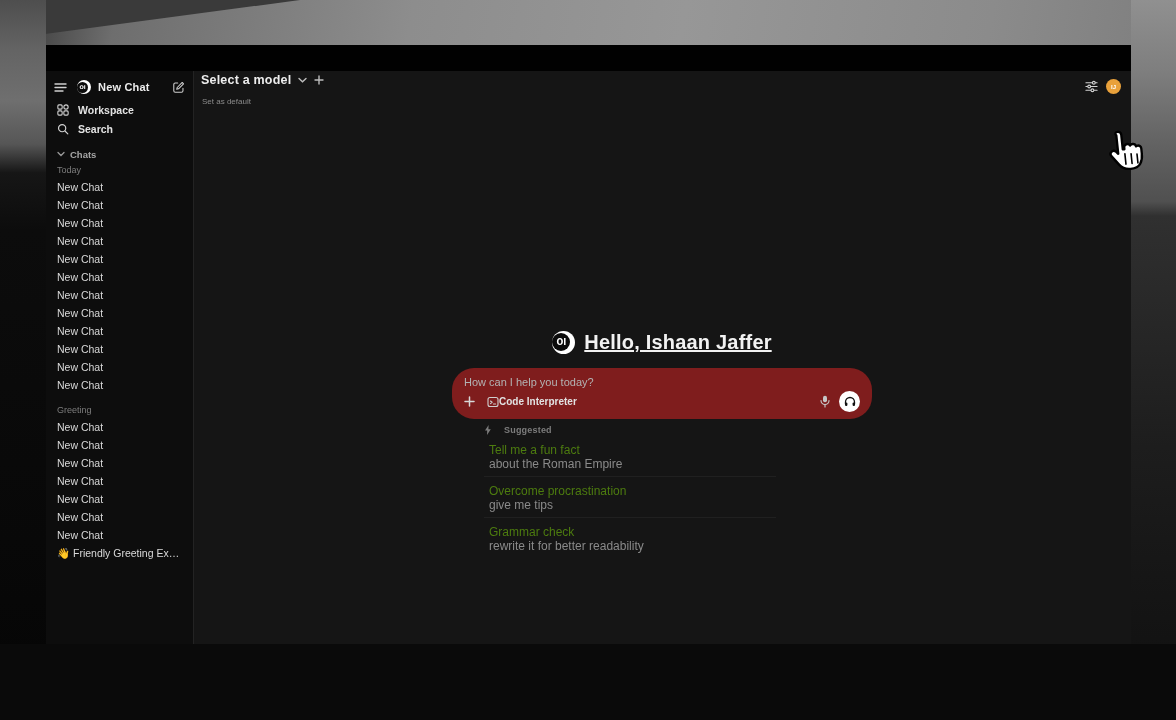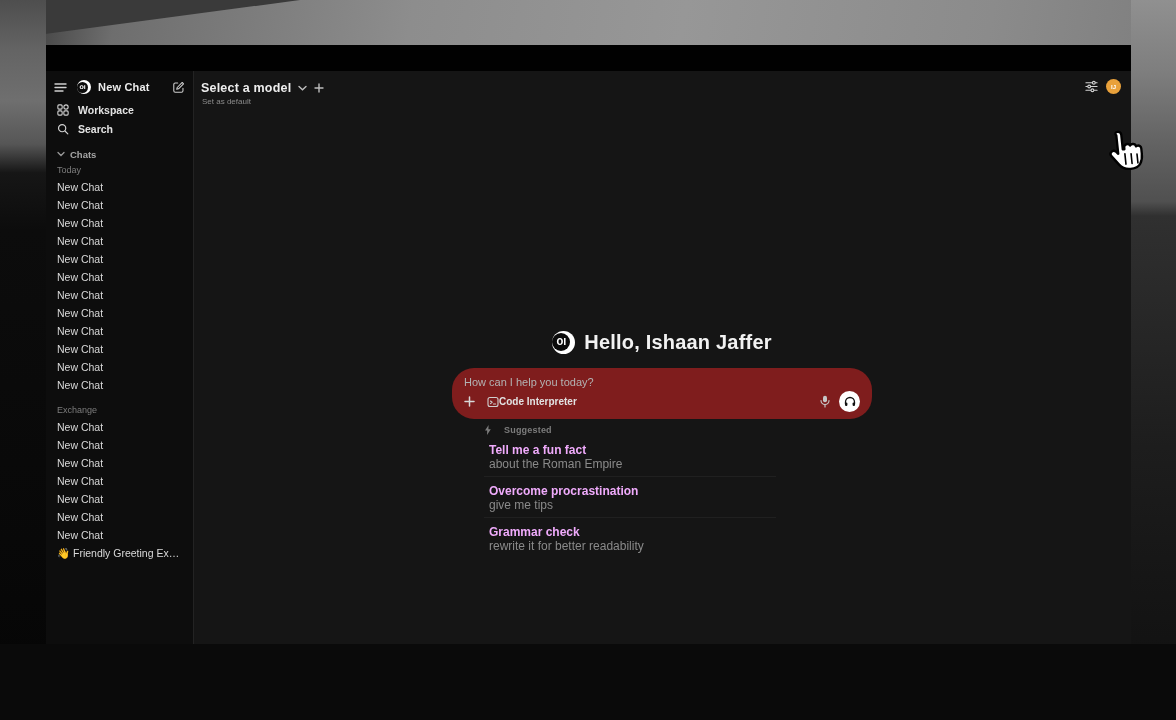--- a/index.html
+++ b/index.html
@@ -43,47 +43,47 @@
   
   .oi-logo { border-radius:50%; background:#ffffff; display:flex; align-items:center; justify-content:flex-start; }
   .oi-logo .inner { border-radius:50%; background:#0b0b0b; color:#ffffff; display:flex; align-items:center;
     justify-content:center; font-weight:700; font-family:"DejaVu Sans",sans-serif; }
   .logo-sm.oi-logo .inner { width:11px; height:11px; font-size:5px; }
   .logo-lg { width:23px; height:23px; }
   .logo-lg.oi-logo .inner { width:18px; height:18px; font-size:8px; }
 
   
   .main { position:absolute; left:149px; top:26px; width:936px; height:602px; background:#151515; }
-  .model-bar { position:absolute; left:6px; top:10px; display:flex; align-items:center; gap:7px; cursor:pointer; }
+  .model-bar { position:absolute; left:6px; top:2px; display:flex; align-items:center; gap:7px; cursor:pointer; }
   .model-label { font-size:12.5px; font-weight:700; color:#ededed; letter-spacing:.2px; }
   .set-default { position:absolute; left:7px; top:26px; font-size:8px; color:#8b8b8b; }
   .top-right { position:absolute; right:10px; top:8px; display:flex; align-items:center; gap:8px; }
   .avatar { width:15px; height:15px; border-radius:50%; background:#e9a13b; color:#ffffff; font-size:6px;
     font-weight:700; display:flex; align-items:center; justify-content:center; cursor:pointer; }
 
   .greeting { position:absolute; left:257px; top:258px; width:420px; height:26px; display:flex;
     align-items:center; justify-content:center; gap:9px; }
-  .greeting-text { font-size:20px; font-weight:600; color:#f2f2f2; letter-spacing:.2px; }
+  .greeting-text { font-size:20px; font-weight:600; color:#f2f2f2; letter-spacing:.2px;text-decoration:underline; }
 
   .composer { position:absolute; left:257px; top:297px; width:420px; height:51px; background:#7f1d1d;
     border-radius:22px; padding:8px 12px 7px 12px; display:flex; flex-direction:column; cursor:text; }
   .composer-placeholder { font-size:11px; color:#b3b3b3; }
   .composer-row { margin-top:auto; display:flex; align-items:center; }
   .chip { display:flex; align-items:flex-start; gap:0; margin-left:12px; cursor:pointer; }
   .chip-label { font-size:10px; font-weight:600; color:#e2e2e2; }
   .composer-row .flex1 { flex:1; }
   .call-btn { width:21px; height:21px; border-radius:50%; background:#ffffff; color:#111;
     display:flex; align-items:center; justify-content:center; margin-left:9px; cursor:pointer; }
 
   .suggested { position:absolute; left:289px; top:353px; width:292px; }
   .suggested-hdr { display:flex; align-items:center; gap:12px; color:#7c7c7c; height:12px; }
   .suggested-hdr .lbl { font-size:9px; font-weight:600; letter-spacing:.2px; }
   .sug-item { padding:7px 0 6px 5px; cursor:pointer; }
   .sug-item + .sug-item { border-top:1px solid rgba(255,255,255,0.05); }
-  .sug-title { font-size:12px; font-weight:700; color:#f0abfc; line-height:14px; }
+  .sug-title { font-size:12px; font-weight:400; color:#4d7c0f; line-height:14px; }
   .sug-sub { font-size:12px; color:#8a8a8a; line-height:12px; margin-top:1px; }
 
   
   .cursor { position:absolute; left:1104px; top:128px; width:44px; height:56px; pointer-events:none;
     transform:rotate(-6deg); }
   svg { display:block; }
 </style>
 </head>
 <body>
 
@@ -160,21 +160,21 @@
       <div class="sb-item">New Chat</div>
       <div class="sb-item">New Chat</div>
       <div class="sb-item">New Chat</div>
       <div class="sb-item">New Chat</div>
       <div class="sb-item">New Chat</div>
       <div class="sb-item">New Chat</div>
       <div class="sb-item">New Chat</div>
       <div class="sb-item">New Chat</div>
 
       <div class="sb-gap"></div>
-      <div class="sb-group-label">Exchange</div>
+      <div class="sb-group-label">Greeting</div>
       <div class="sb-item">New Chat</div>
       <div class="sb-item">New Chat</div>
       <div class="sb-item">New Chat</div>
       <div class="sb-item">New Chat</div>
       <div class="sb-item">New Chat</div>
       <div class="sb-item">New Chat</div>
       <div class="sb-item">New Chat</div>
       <div class="sb-item">👋 Friendly Greeting Exchange</div>
     </div>
 

